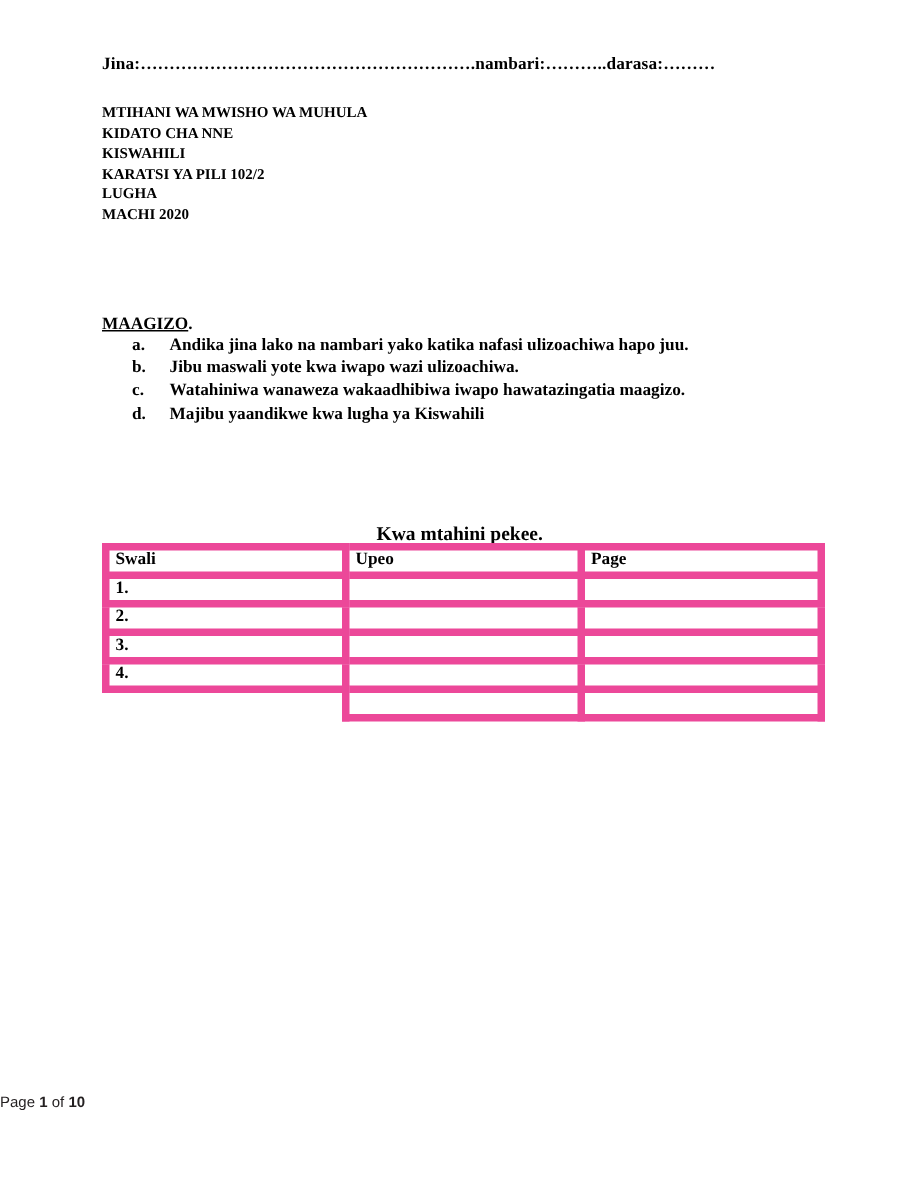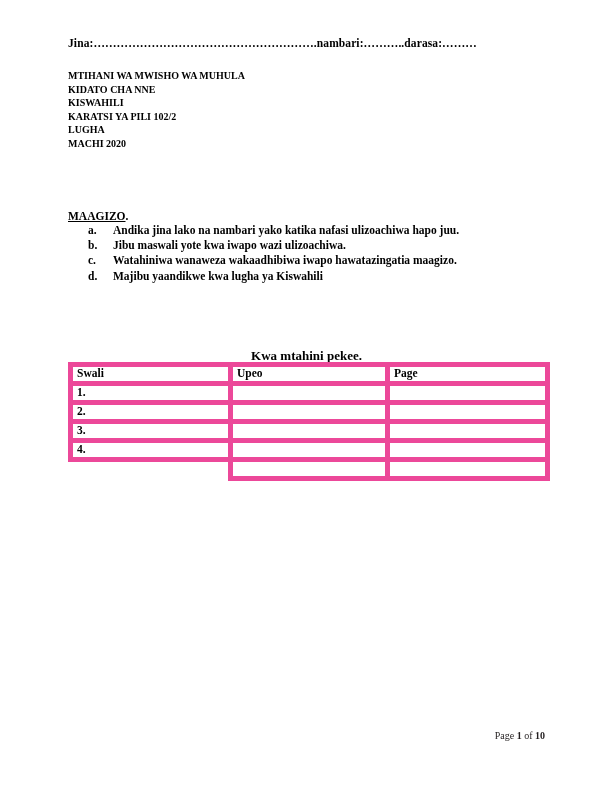--- a/index.html
+++ b/index.html
@@ -123,22 +123,22 @@
     border: 0 none;
     background: transparent;
   }
 
   
   .footer {
     position: absolute;
     left: 0;
     top: 730px;
     width: 545px;
-    text-align: right;
-    font-family: Liberation Serif, serif;
+    text-align: left;
+    font-family: Liberation Sans, sans-serif;
     font-size: 10px;
     color: #231f20;
   }
   .footer .num {
     font-weight: bold;
   }
 </style>
 </head>
 <body>
 

